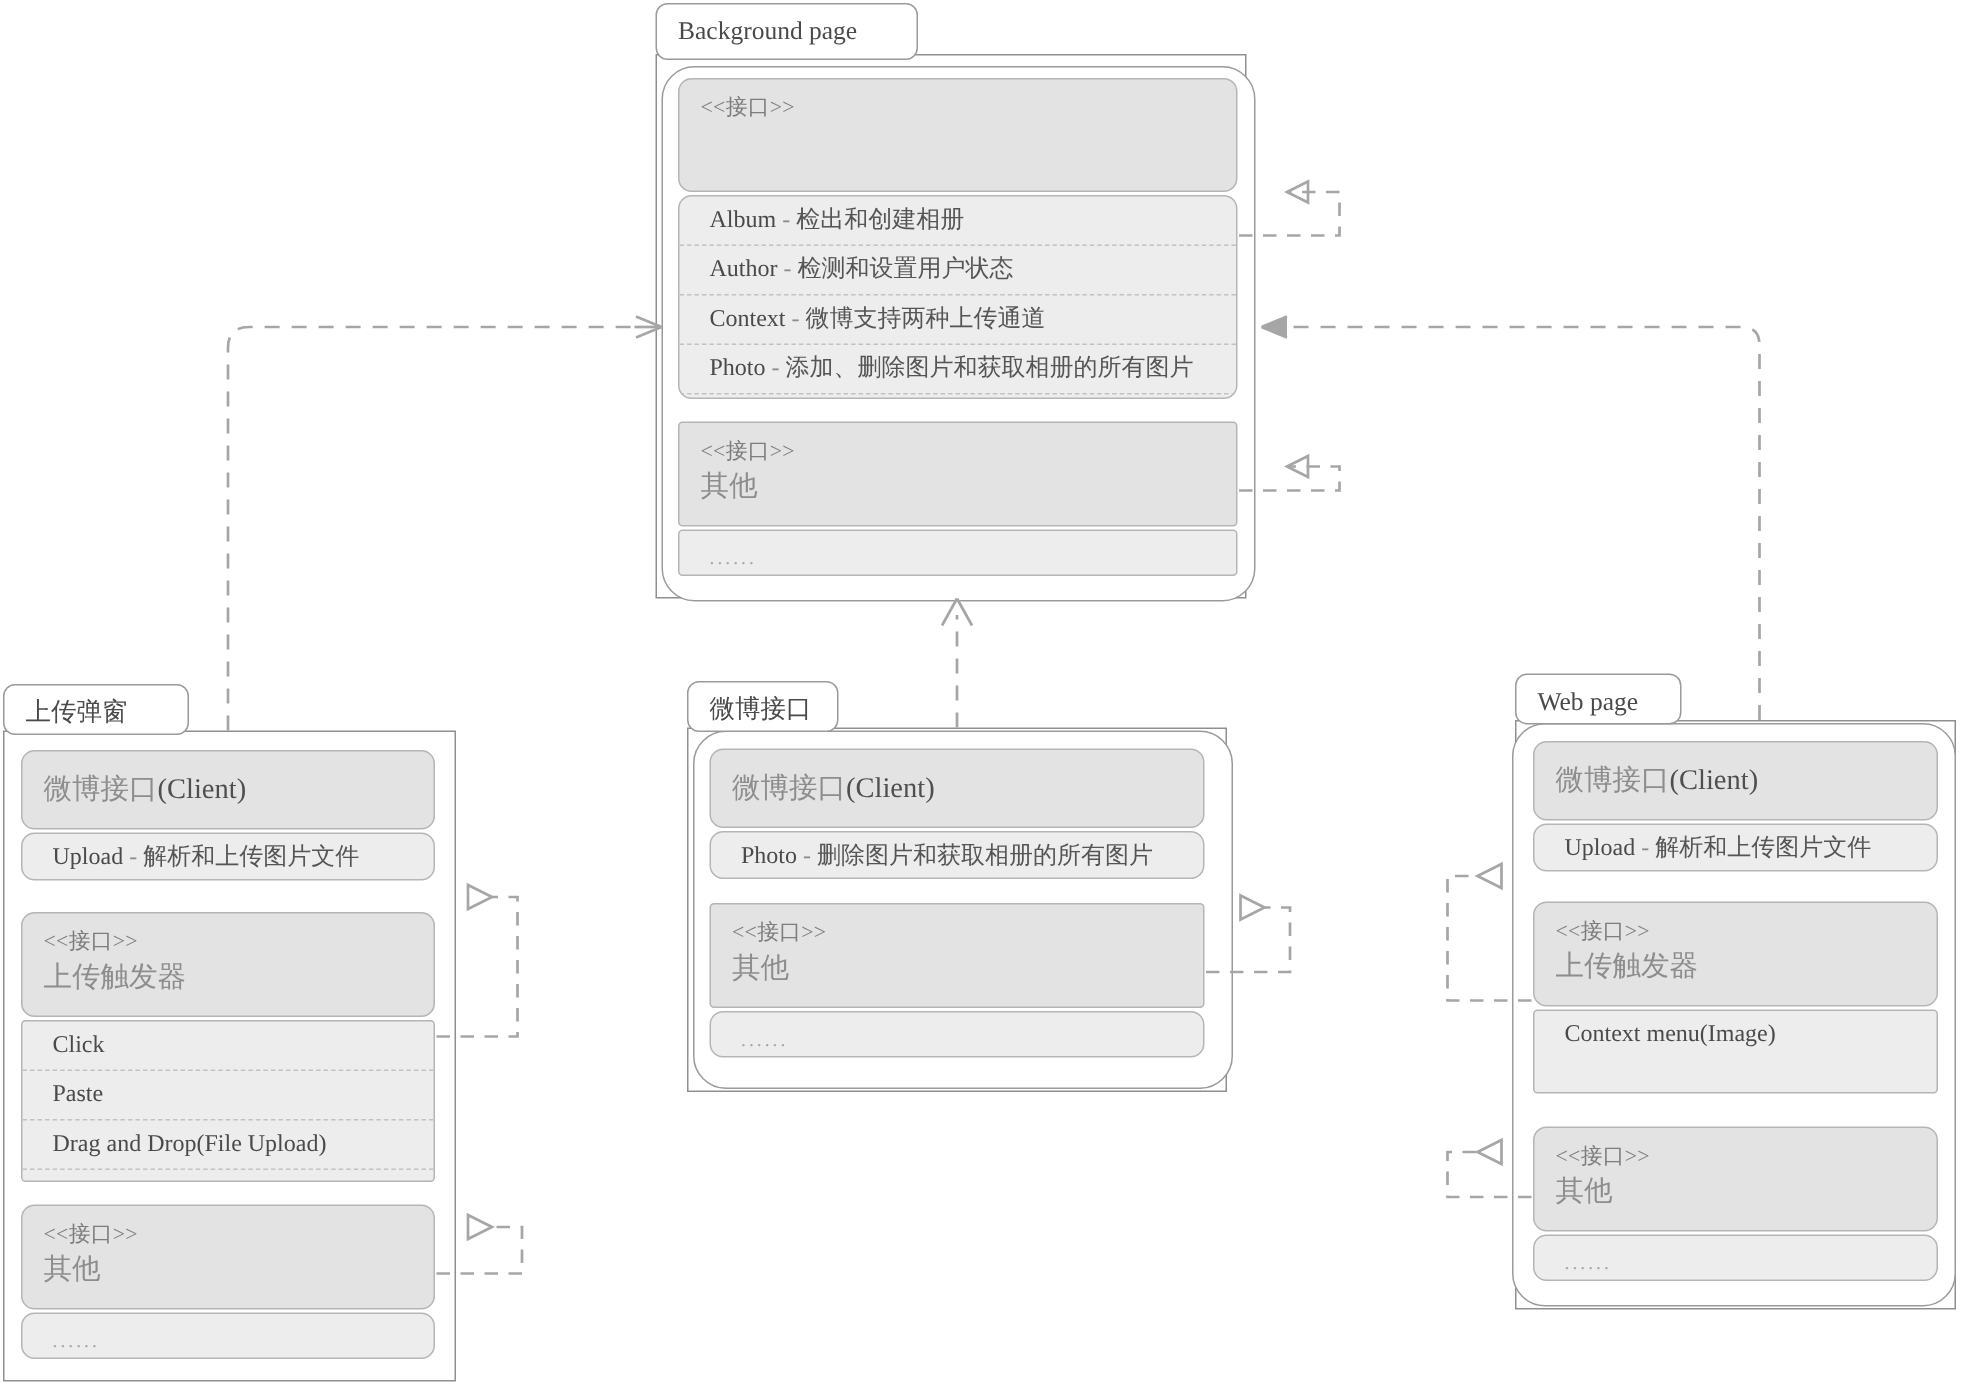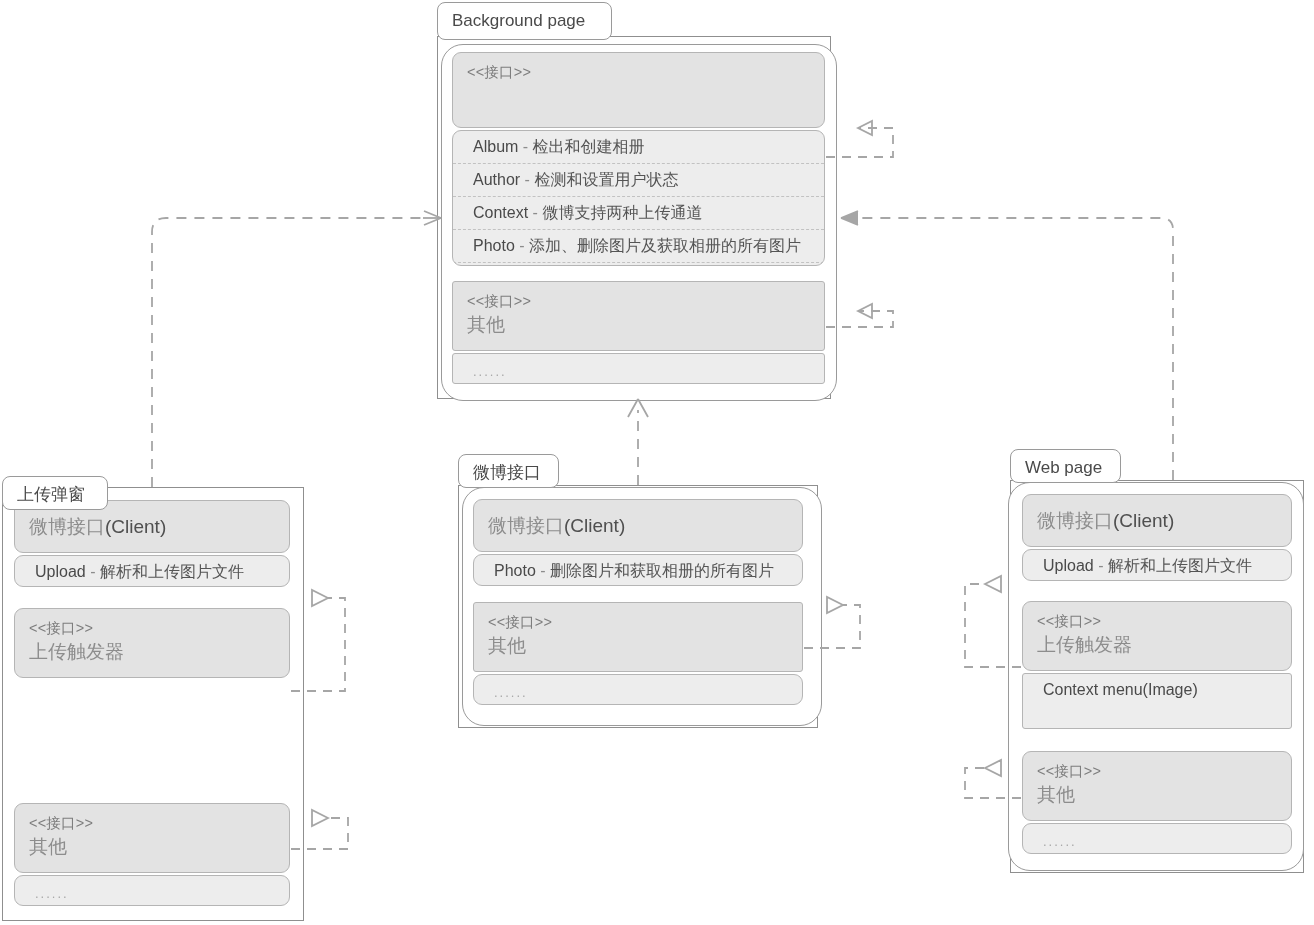--- a/index.html
+++ b/index.html
@@ -6,20 +6,21 @@
   body{
     font-family:"Liberation Sans","DejaVu Sans",sans-serif;
     -webkit-font-smoothing:antialiased;
   }
   #canvas{
     position:relative;
     width:1314px;
     height:925px;
     overflow:hidden;
     background:#ffffff;
+    font-family:Liberation Serif, serif;
   }
   
   .pkg{position:absolute;}
   .pkg-tab{
     position:absolute;
     border:1.6px solid #9a9a9a;
     border-radius:8px;
     background:#ffffff;
     color:#4a4a4a;
     font-size:17px;
@@ -123,53 +124,59 @@
   </div>
 
   <div class="uml" style="left:452px;top:52px;width:373px;">
     <div class="uml-head" style="height:76px;">
       <div class="stereo">&lt;&lt;接口&gt;&gt;</div>
     </div>
     <div class="uml-body" style="height:136px;">
       <div class="uml-row"><span class="nm">Album</span> <span class="dsh">-</span> <span class="desc">检出和创建相册</span></div>
       <div class="uml-row"><span class="nm">Author</span> <span class="dsh">-</span> <span class="desc">检测和设置用户状态</span></div>
       <div class="uml-row"><span class="nm">Context</span> <span class="dsh">-</span> <span class="desc">微博支持两种上传通道</span></div>
-      <div class="uml-row"><span class="nm">Photo</span> <span class="dsh">-</span> <span class="desc">添加、删除图片及获取相册的所有图片</span></div>
+      <div class="uml-row"><span class="nm">Photo</span> <span class="dsh">-</span> <span class="desc">添加、删除图片和获取相册的所有图片</span></div>
       <div class="uml-row">  </div>
     </div>
   </div>
 
   <div class="uml" style="left:452px;top:281px;width:373px;">
     <div class="uml-head flat" style="height:70px;">
       <div class="stereo">&lt;&lt;接口&gt;&gt;</div>
       <div class="uml-title"><span>其他</span><span class="en"></span></div>
     </div>
     <div class="uml-body flat" style="height:31px;">
       <div class="uml-row dots">......</div>
     </div>
   </div>
 
   <div class="pkg">
-    <div class="pkg-tab" style="left:2px;top:476px;width:106px;height:34px;">上传弹窗</div>
+    <div class="pkg-tab" style="left:2px;top:456px;width:124px;height:34px;">上传弹窗</div>
     <div class="pkg-body" style="left:2px;top:487px;width:302px;height:434px;"></div>
   </div>
 
   <div class="uml" style="left:14px;top:500px;width:276px;">
     <div class="uml-head" style="height:53px;padding-top:13px;">
       <div class="uml-title"><span>微博接口</span><span class="en">(Client)</span></div>
     </div>
     <div class="uml-body" style="height:32px;">
       <div class="uml-row"><span class="nm">Upload</span> <span class="dsh">-</span> <span class="desc">解析和上传图片文件</span></div>
     </div>
   </div>
 
   <div class="uml" style="left:14px;top:608px;width:276px;">
     <div class="uml-head" style="height:70px;">
       <div class="stereo">&lt;&lt;接口&gt;&gt;</div>
       <div class="uml-title"><span>上传触发器</span><span class="en"></span></div>
+    </div>
+    <div class="uml-body flat" style="height:108px;">
+      <div class="uml-row"><span class="nm">Click</span></div>
+      <div class="uml-row"><span class="nm">Paste</span></div>
+      <div class="uml-row"><span class="nm">Drag and Drop(File Upload)</span></div>
+      <div class="uml-row"><span class="nm">Drag and Drop(Directory Upload)</span></div>
     </div>
   </div>
 
   <div class="uml" style="left:14px;top:803px;width:276px;">
     <div class="uml-head" style="height:70px;">
       <div class="stereo">&lt;&lt;接口&gt;&gt;</div>
       <div class="uml-title"><span>其他</span><span class="en"></span></div>
     </div>
     <div class="uml-body" style="height:31px;">
       <div class="uml-row dots">......</div>

